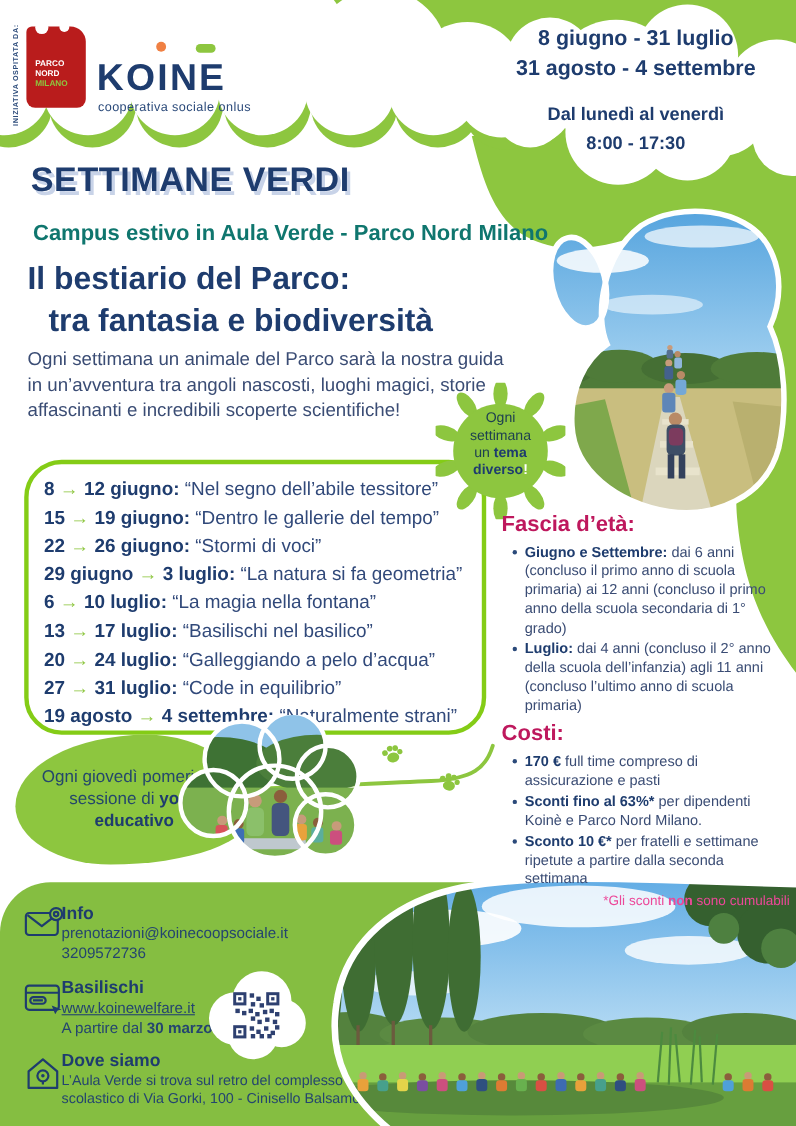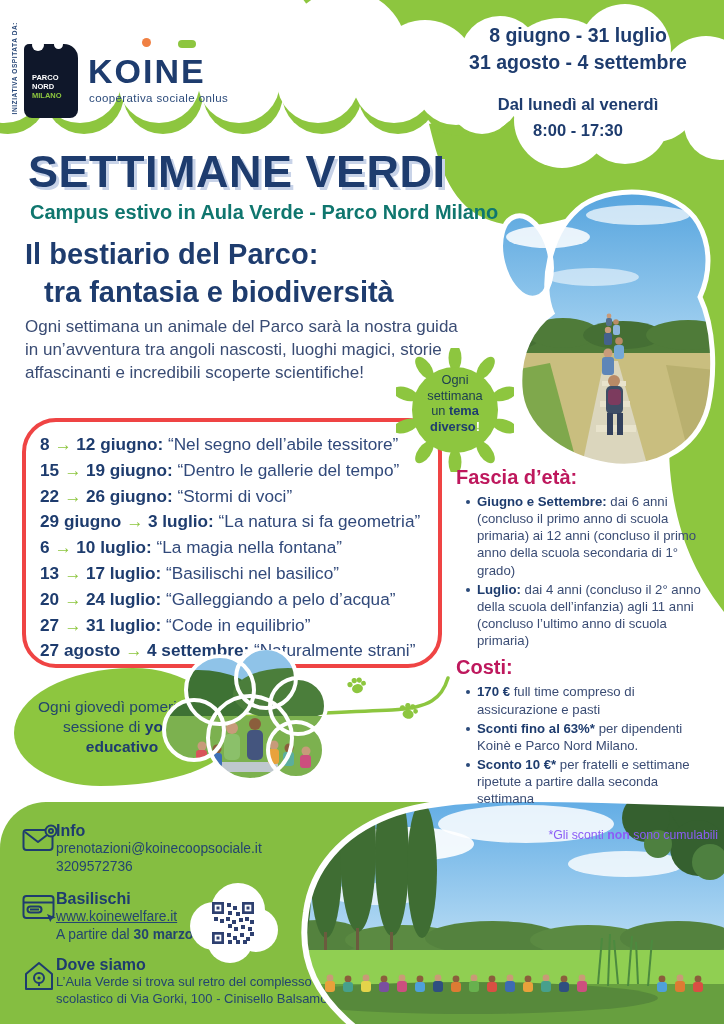--- a/index.html
+++ b/index.html
@@ -5,45 +5,45 @@
   html,body{margin:0;padding:0;background:#e8e8e8;}
   .page{position:relative;width:724px;height:1024px;margin:0 auto;background:#fff;overflow:hidden;
         font-family:"Liberation Sans",sans-serif;color:#1E3C6E;}
   .abs{position:absolute;}
   svg{display:block;}
 
   
   #header-bg{left:0;top:0;}
   #initiative{left:11px;top:22px;writing-mode:vertical-rl;transform:rotate(180deg);
               font-size:6.5px;letter-spacing:.6px;color:#2B4A7A;font-weight:bold;}
-  #parco-logo{left:24px;top:44px;width:54px;height:74px;background:#0f172a;border-radius:5px 14px 8px 8px;}
+  #parco-logo{left:24px;top:24px;width:54px;height:74px;background:#b91c1c;border-radius:5px 14px 8px 8px;}
   #parco-logo .notch{position:absolute;background:#fff;border-radius:50%;}
   #parco-text{position:absolute;left:8px;top:29px;font-size:7.5px;font-weight:bold;line-height:1.2;color:#fff;}
   #parco-text .milano{color:#8DC63F;}
   #koine{left:88px;top:40px;width:240px;height:70px;}
   #koine-word{position:absolute;left:0;top:12px;font-size:34px;font-weight:bold;letter-spacing:2px;color:#1E3C6E;}
   #koine-dot{position:absolute;left:54px;top:-2px;width:9px;height:9px;border-radius:50%;background:#F08043;}
   #koine-dash{position:absolute;left:90px;top:0px;width:18px;height:8px;border-radius:4px;background:#8DC63F;}
   #koine-tag{position:absolute;left:1px;top:52px;font-size:11.5px;color:#2B4A7A;letter-spacing:.4px;}
   #dates{left:436px;top:22px;width:284px;text-align:center;}
   #dates .big{font-size:19.5px;font-weight:bold;line-height:1.4;}
   #dates .small{font-size:16.5px;font-weight:bold;line-height:1.45;margin-top:16px;}
 
   
-  #main-title{left:28px;top:146px;font-size:45px;font-weight:800;letter-spacing:.5px;
+  #main-title{left:28px;top:146px;font-size:31px;font-weight:800;letter-spacing:.5px;
               color:#1E3C6E;text-shadow:3px 3px 0 #C8D3E8;}
   #subtitle{left:30px;top:201px;font-size:20px;font-weight:bold;color:#0f766e;}
 
   
   #intro-h1{left:25px;top:238px;font-size:29px;font-weight:800;}
   #intro-h2{left:44px;top:276px;font-size:29px;font-weight:800;}
   #intro-p{left:25px;top:316px;width:448px;font-size:17px;line-height:1.35;color:#3A4C74;}
 
   
-  #sched-box{left:22px;top:418px;width:420px;height:250px;border:4px solid #ef4444;border-radius:34px;
+  #sched-box{left:22px;top:418px;width:420px;height:250px;border:4px solid #84cc16;border-radius:34px;
              background:#fff;padding:10px 0 0 14px;box-sizing:border-box;}
   #sched-box ul{list-style:none;margin:0;padding:0;}
   #sched-box li{font-size:17.2px;line-height:25.8px;white-space:nowrap;}
   .sd{font-weight:bold;color:#1E3C6E;}
   .arrow{color:#8DC63F;font-weight:bold;}
   .st{color:#31497A;}
 
   
   #sun{left:396px;top:348px;width:118px;height:124px;z-index:5;}
   #sun-text{position:absolute;left:14px;top:24px;width:90px;text-align:center;
@@ -52,21 +52,21 @@
   #sun-text .bang{color:#fff;font-weight:bold;}
 
   
   #right-col{left:456px;top:466px;width:262px;z-index:6;}
   .rc-h{font-size:20px;font-weight:800;color:#be185d;margin:0 0 4px 0;}
   .bullet{display:flex;margin:0 0 2px 10px;}
   .bullet .dot{flex:0 0 auto;width:4px;height:4px;border-radius:50%;background:#2B4A7A;margin:7px 7px 0 0;}
   .bullet p{margin:0;font-size:13.2px;line-height:1.3;color:#3A4C74;}
   .bullet b{color:#1E3C6E;}
   #costs-h{margin-top:7px;}
-  #footnote{margin-top:20px;text-align:right;font-size:12.3px;color:#8b5cf6;}
+  #footnote{margin-top:4px;text-align:right;font-size:12.3px;color:#ec4899;}
 
   
   #paw-trail{left:40px;top:672px;}
   #yoga-blob{left:14px;top:668px;width:216px;height:118px;background:#8DC63F;z-index:2;
              border-radius:55% 45% 60% 40% / 55% 60% 40% 45%;
              display:flex;align-items:center;justify-content:center;}
   #yoga-text{width:170px;text-align:center;font-size:15.5px;line-height:1.3;color:#24476B;}
   #yoga-text b{color:#1E3C6E;}
   #flower-photo{left:156px;top:650px;z-index:3;}
 
@@ -219,21 +219,21 @@
   <div id="sched-box" class="abs">
     <ul>
       <li><span class="sd">8</span> <span class="arrow">→</span> <span class="sd">12 giugno:</span> <span class="st">“Nel segno dell’abile tessitore”</span></li>
       <li><span class="sd">15</span> <span class="arrow">→</span> <span class="sd">19 giugno:</span> <span class="st">“Dentro le gallerie del tempo”</span></li>
       <li><span class="sd">22</span> <span class="arrow">→</span> <span class="sd">26 giugno:</span> <span class="st">“Stormi di voci”</span></li>
       <li><span class="sd">29 giugno</span> <span class="arrow">→</span> <span class="sd">3 luglio:</span> <span class="st">“La natura si fa geometria”</span></li>
       <li><span class="sd">6</span> <span class="arrow">→</span> <span class="sd">10 luglio:</span> <span class="st">“La magia nella fontana”</span></li>
       <li><span class="sd">13</span> <span class="arrow">→</span> <span class="sd">17 luglio:</span> <span class="st">“Basilischi nel basilico”</span></li>
       <li><span class="sd">20</span> <span class="arrow">→</span> <span class="sd">24 luglio:</span> <span class="st">“Galleggiando a pelo d’acqua”</span></li>
       <li><span class="sd">27</span> <span class="arrow">→</span> <span class="sd">31 luglio:</span> <span class="st">“Code in equilibrio”</span></li>
-      <li><span class="sd">27 agosto</span> <span class="arrow">→</span> <span class="sd">4 settembre:</span> <span class="st">“Naturalmente strani”</span></li>
+      <li><span class="sd">19 agosto</span> <span class="arrow">→</span> <span class="sd">4 settembre:</span> <span class="st">“Naturalmente strani”</span></li>
     </ul>
   </div>
 
   <div id="sun" class="abs">
     <svg width="118" height="124" viewBox="0 0 118 124">
       <g transform="translate(59,62)" fill="#8DC63F">
         <g>
             <ellipse cx="0" cy="-52" rx="6.5" ry="13"></ellipse>
           </g>
         <g transform="rotate(36)">

